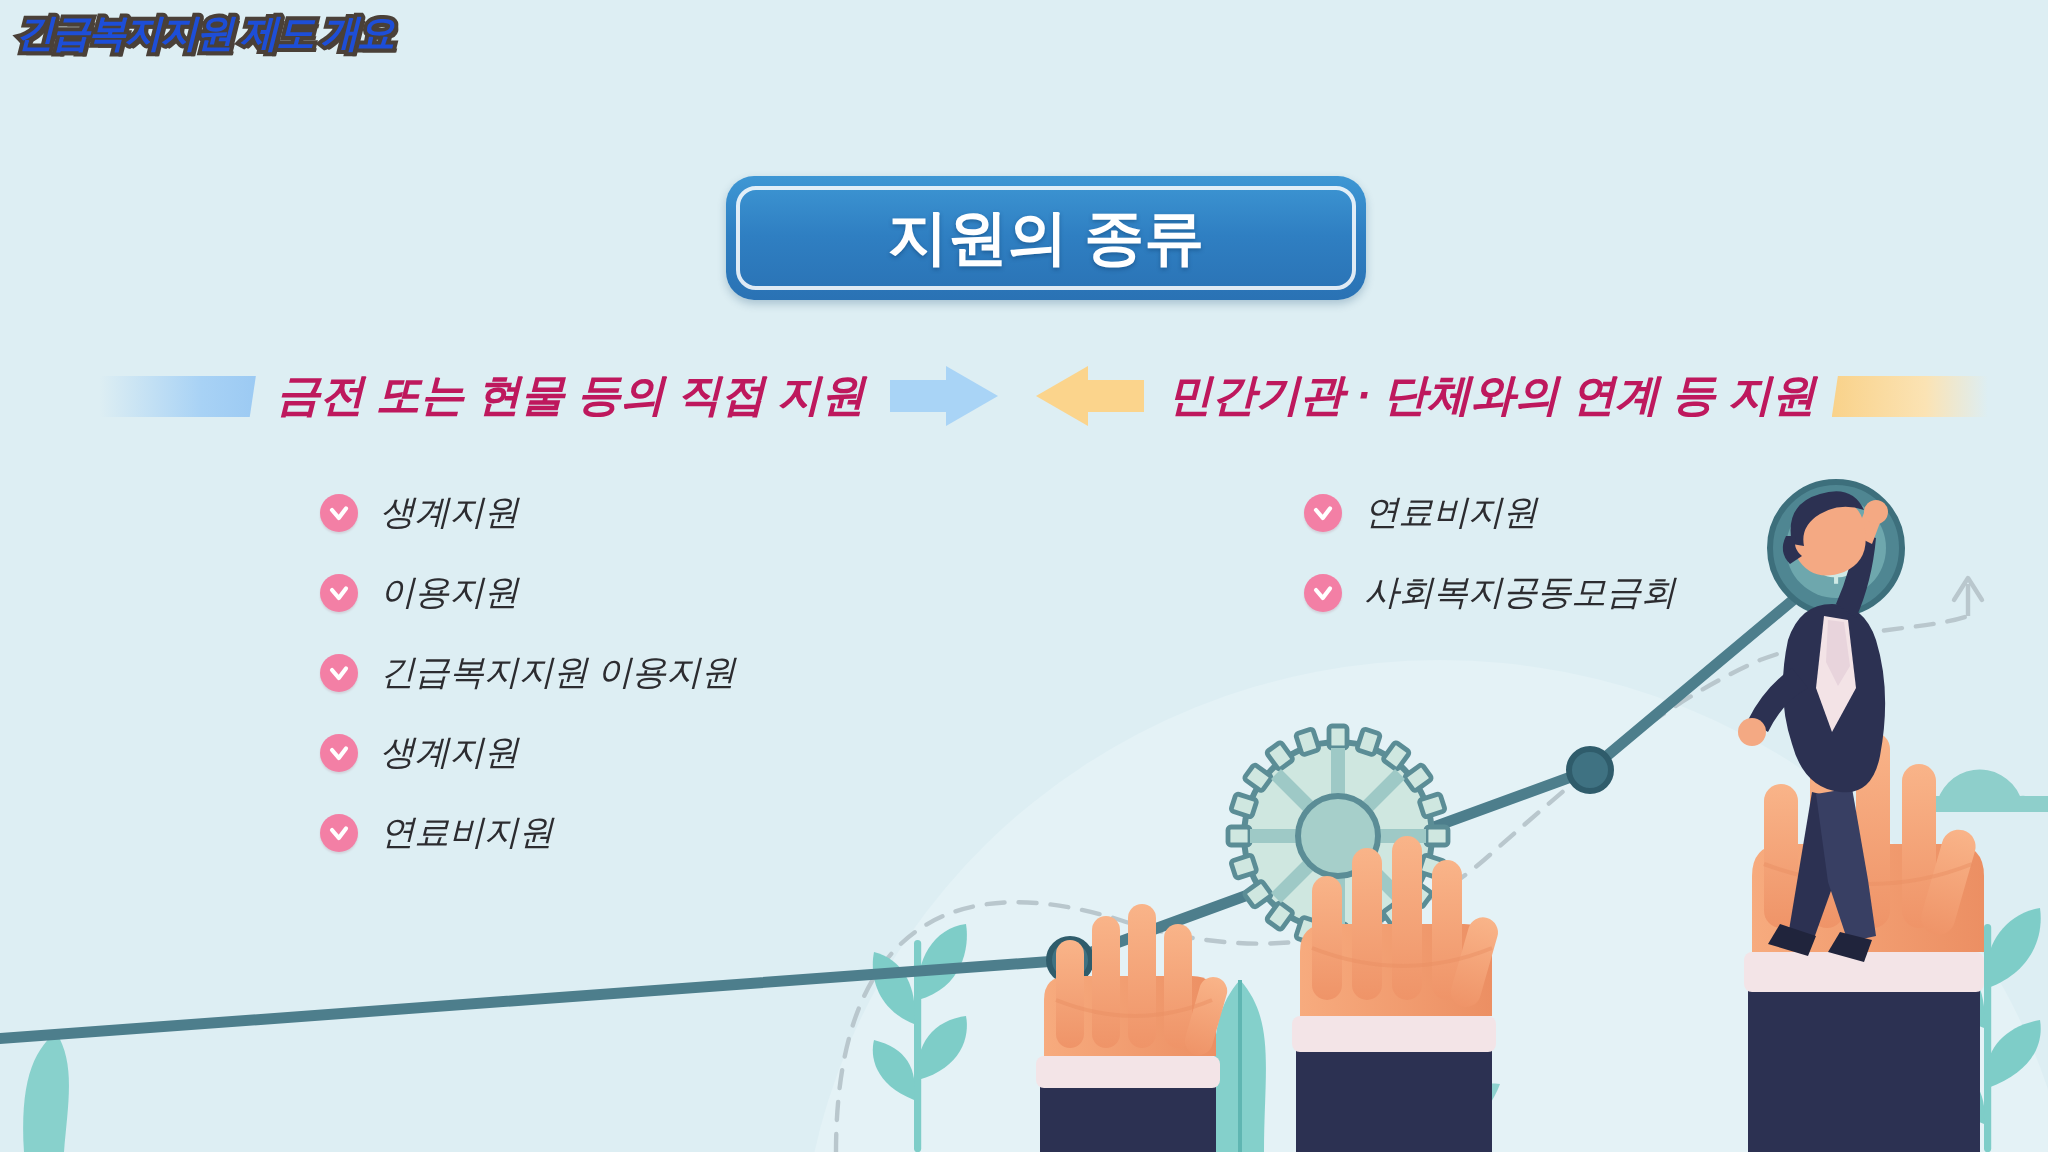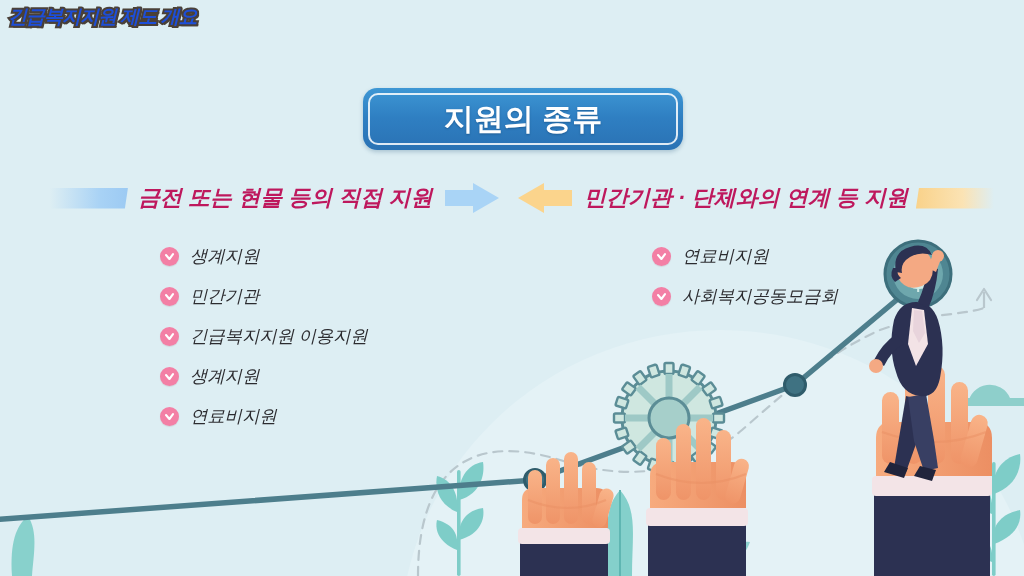--- a/index.html
+++ b/index.html
@@ -304,21 +304,21 @@
           </svg>
       </span>
       <span class="item-label">생계지원</span>
     </div>
     <div class="list-item">
       <span class="check-icon">
         <svg width="13" height="13" viewBox="0 0 13 13">
             <path d="M3 5 L6.4 9 L10 4.2" fill="none" stroke="#ffffff" stroke-width="2.1" stroke-linecap="round" stroke-linejoin="round"></path>
           </svg>
       </span>
-      <span class="item-label">민간기관</span>
+      <span class="item-label">이용지원</span>
     </div>
     <div class="list-item">
       <span class="check-icon">
         <svg width="13" height="13" viewBox="0 0 13 13">
             <path d="M3 5 L6.4 9 L10 4.2" fill="none" stroke="#ffffff" stroke-width="2.1" stroke-linecap="round" stroke-linejoin="round"></path>
           </svg>
       </span>
       <span class="item-label">긴급복지지원 이용지원</span>
     </div>
     <div class="list-item">

